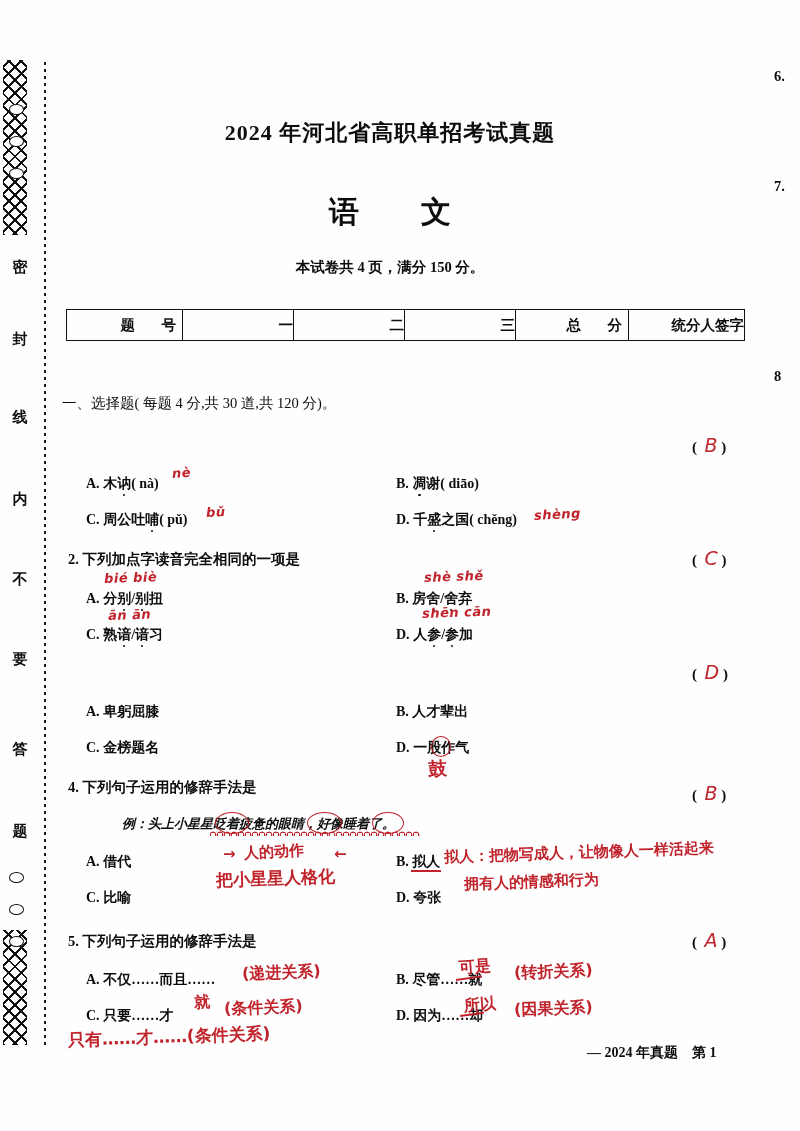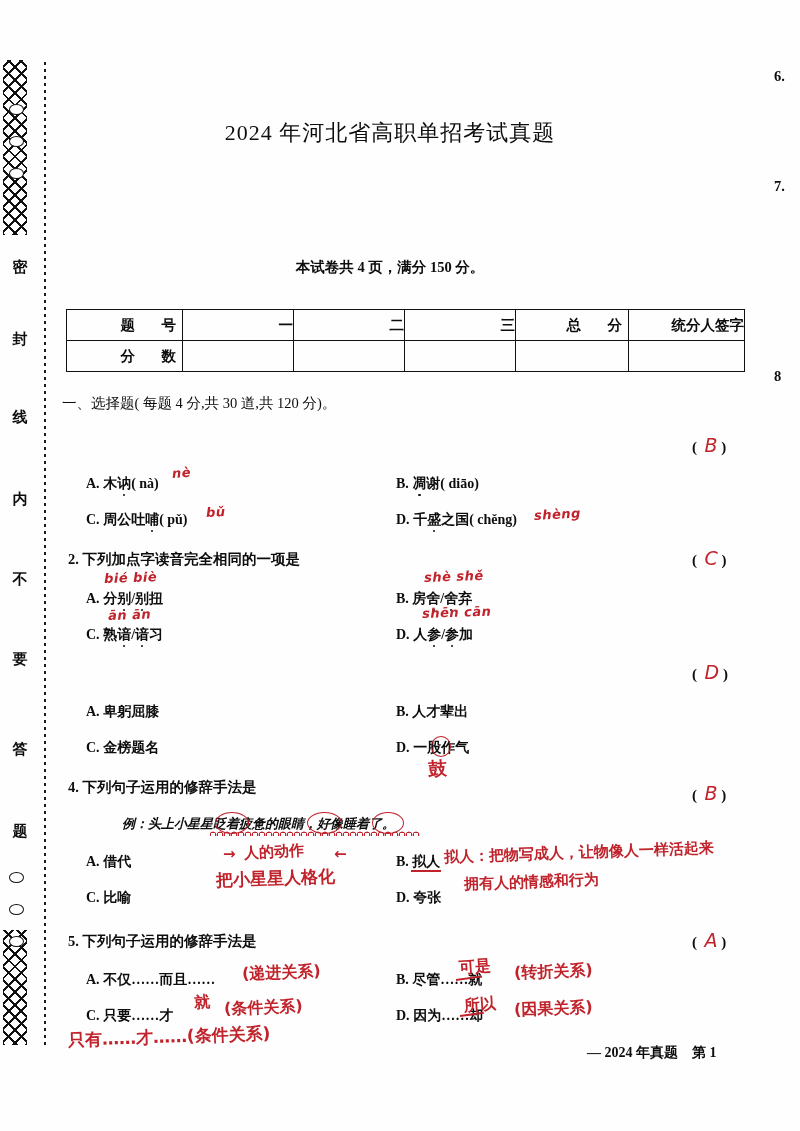--- a/index.html
+++ b/index.html
@@ -73,21 +73,21 @@
     top: 0;
     width: 680px;
     height: 1131px;
   }
   .doc-title {
     position: absolute;
     left: 0; top: 118px;
     width: 660px;
     text-align: center;
     font-size: 22px;
-    font-weight: 400;
+    font-weight: 700;
     letter-spacing: 1px;
   }
   .subject {
     position: absolute;
     left: 0; top: 192px;
     width: 660px;
     text-align: center;
     font-size: 30px;
     font-weight: 700;
     letter-spacing: 16px;
@@ -271,39 +271,32 @@
     <div class="seal-text" style="top:822px">题</div>
 
     <div class="hole" style="top:872px"></div>
     <div class="hole" style="top:904px"></div>
     <div class="hole" style="top:936px"></div>
   </div>
 
   <div class="content">
 
     <div class="doc-title">2024 年河北省高职单招考试真题</div>
+    <div class="subject">语　文</div>
     <div class="sheet-note">本试卷共 4 页，满分 150 分。</div>
 
     <table class="score-table">
       <tbody>
           <tr>
         <td class="lead" style="width:115px">题　号</td>
         <td style="width:110px">一</td>
         <td style="width:110px">二</td>
         <td style="width:110px">三</td>
         <td class="wide" style="width:112px">总　分</td>
         <td class="sign" style="width:115px">统分人签字</td>
-      </tr>
-      <tr>
-        <td class="lead">分　数</td>
-        <td></td>
-        <td></td>
-        <td></td>
-        <td></td>
-        <td></td>
       </tr>
     </tbody>
       </table>
 
     <div class="sec-head" style="top:394px">一、选择题( 每题 4 分,共 30 道,共 120 分)。</div>
 
     <div class="ans-paren" style="left:632px; top:434px">(&nbsp;&nbsp;<span class="hw-ans">B</span>&nbsp;)</div>
     <div class="opt" style="left:26px; top:475px"><span>A.</span> 木<span class="dotted-char">讷</span>( nà)</div>
     <div class="opt" style="left:336px; top:475px"><span>B.</span> <span class="dotted-char">凋</span>谢( diāo)</div>
     <div class="opt" style="left:26px; top:511px"><span>C.</span> 周公吐<span class="dotted-char">哺</span>( pǔ)</div>

